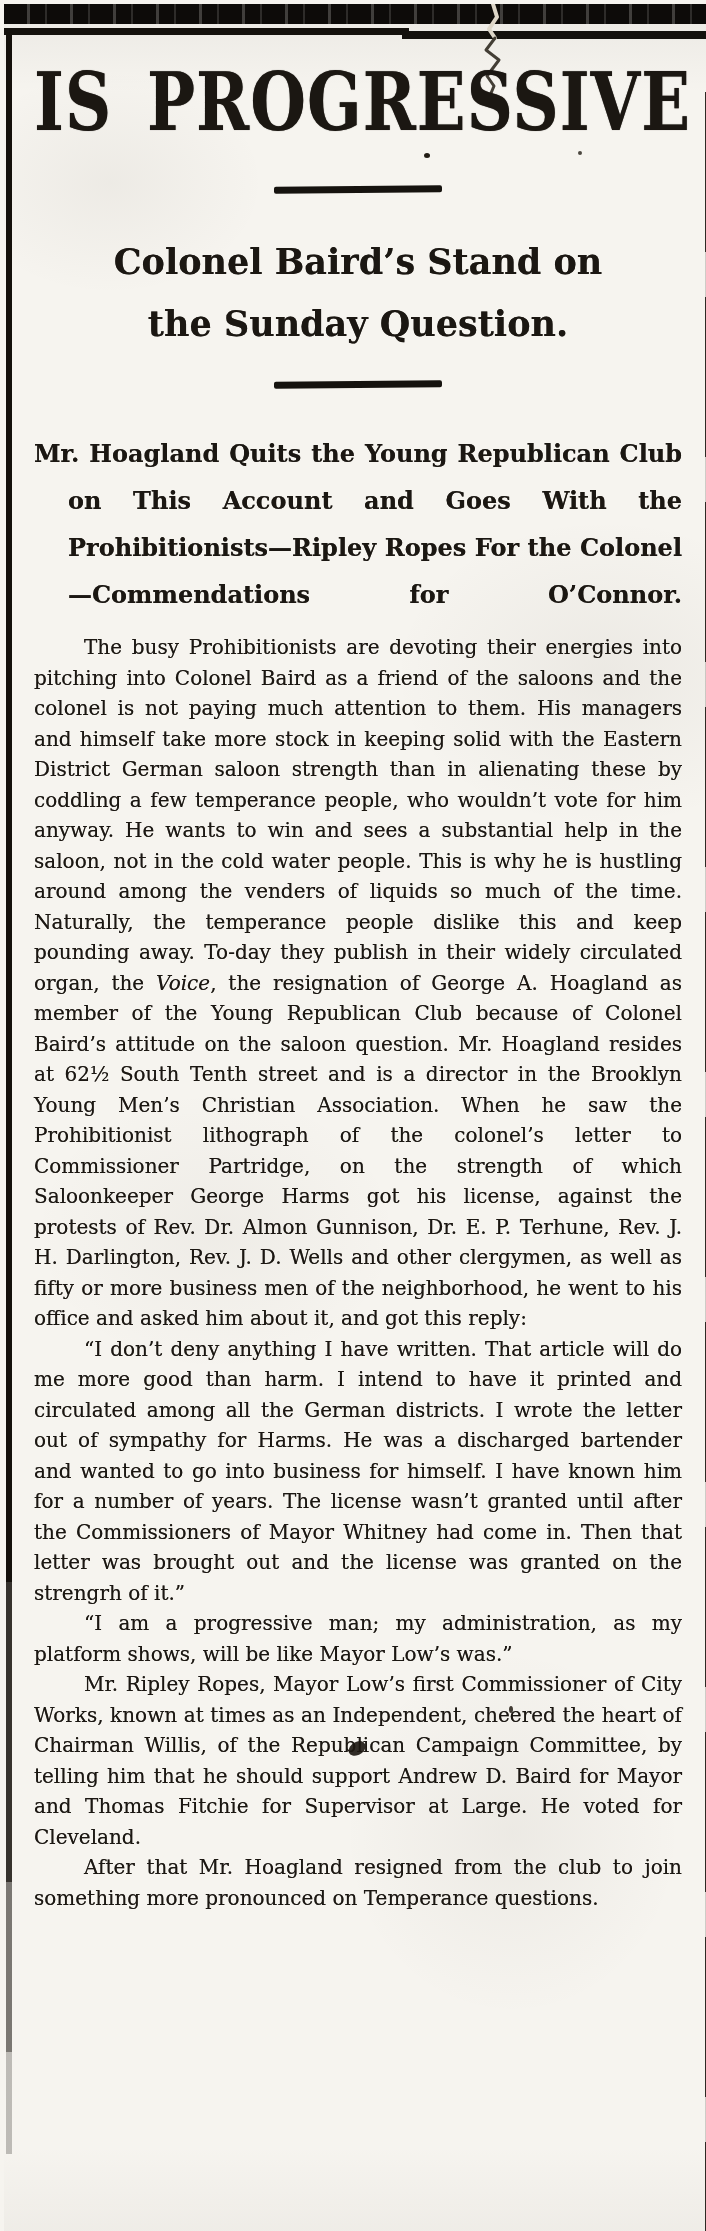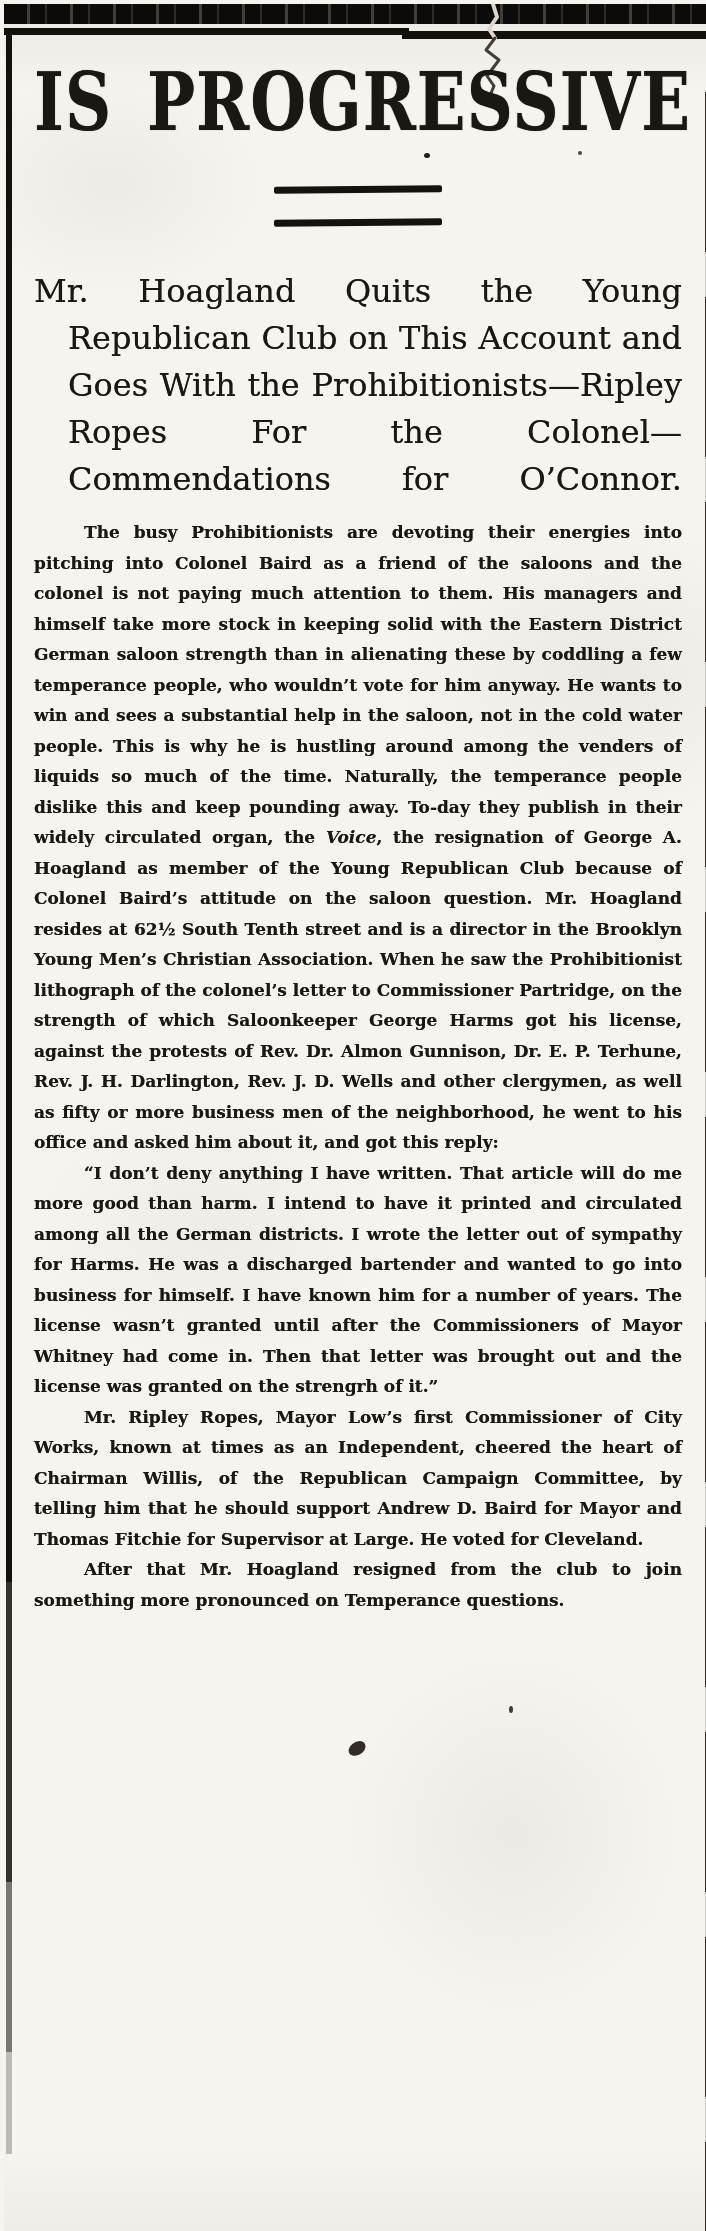--- a/index.html
+++ b/index.html
@@ -67,32 +67,31 @@
   .divider-2 { margin-top:26px; }
 
   h2.subhead {
     margin:38px auto 0; max-width:560px;
     text-align:center; font-size:35px; line-height:62px; font-weight:bold;
     text-shadow:0 0 .6px rgba(20,16,12,.7);
   }
 
   p.deck {
     margin:42px 0 0;
-    font-size:32px; line-height:47px; font-weight:normal;
+    font-size:24px; line-height:47px; font-weight:bold;
     text-align:justify; text-align-last:justify;
     padding-left:34px; text-indent:-34px;
     text-shadow:0 0 .6px rgba(20,16,12,.7);
   }
 
   .article-body { margin-top:14px; }
   .body-para {
-    margin:0; font-size:17px; line-height:30.5px;
+    margin:0; font-size:20px; line-height:30.5px;
     text-align:justify; text-indent:50px;
     text-shadow:0 0 .55px rgba(20,16,12,.65);
-    font-weight:bold;
   }
   .body-para em { font-style:italic; }
 
   
   .speck { position:absolute; background:#221c14; border-radius:50%; }
   .speck-a { left:420px; top:149px; width:6px; height:5px; }
   .speck-b { left:574px; top:147px; width:4px; height:4px; opacity:.8; }
   .speck-c { left:505px; top:1702px; width:4px; height:7px; opacity:.85; }
   .ink-blot {
     position:absolute; left:344px; top:1738px; width:18px; height:13px;
@@ -115,28 +114,30 @@
   </svg>
 
   <div class="left-rule"></div>
   <div class="right-rule"></div>
 
   <article>
     <h1 class="headline">IS PROGRESSIVE</h1>
 
     <div class="divider divider-1"></div>
 
+    <h2 class="subhead">Colonel Baird’s Stand on the Sunday Question.</h2>
 
     <div class="divider divider-2"></div>
 
     <p class="deck">Mr. Hoagland Quits the Young Republican Club on This Account and Goes With the Prohibitionists—Ripley Ropes For the Colonel—Commendations for O’Connor.</p>
 
     <div class="article-body">
         <p class="body-para"><span>The busy Prohibitionists are devoting their energies into pitching into Colonel Baird as a friend of the saloons and the colonel is not paying much attention to them.  His managers and himself take more stock in keeping solid with the Eastern District German saloon strength than in alienating these by coddling a few temperance people, who wouldn’t vote for him anyway.  He wants to win and sees a substantial help in the saloon, not in the cold water people.  This is why he is hustling around among the venders of liquids so much of the time.  Naturally, the temperance people dislike this and keep pounding away.  To-day they publish in their widely circulated organ, the </span><em>Voice</em><span>, the resignation of George A. Hoagland as member of the Young Republican Club because of Colonel Baird’s attitude on the saloon question.  Mr. Hoagland resides at 62½ South Tenth street and is a director in the Brooklyn Young Men’s Christian Association. When he saw the Prohibitionist lithograph of the colonel’s letter to Commissioner Partridge, on the strength of which Saloonkeeper George Harms got his license, against the protests of Rev. Dr. Almon Gunnison, Dr. E. P. Terhune, Rev. J. H. Darlington, Rev. J. D. Wells and other clergymen, as well as fifty or more business men of the neighborhood, he went to his office and asked him about it, and got this reply:</span></p>
         <p class="body-para"><span>“I don’t deny anything I have written.  That article will do me more good than harm.  I intend to have it printed and circulated among all the German districts.  I wrote the letter out of sympathy for Harms.  He was a discharged bartender and wanted to go into business for himself.  I have known him for a number of years.  The license wasn’t granted until after the Commissioners of Mayor Whitney had come in.  Then that letter was brought out and the license was granted on the strengrh of it.”</span></p>
+        <p class="body-para"><span>“I am a progressive man; my administration, as my platform shows, will be like Mayor Low’s was.”</span></p>
         <p class="body-para"><span>Mr. Ripley Ropes, Mayor Low’s first Commissioner of City Works, known at times as an Independent, cheered the heart of Chairman Willis, of the Republican Campaign Committee, by telling him that he should support Andrew D. Baird for Mayor and Thomas Fitchie for Supervisor at Large.  He voted for Cleveland.</span></p>
         <p class="body-para"><span>After that Mr. Hoagland resigned from the club to join something more pronounced on Temperance questions.</span></p>
       </div>
   </article>
 
   <div class="speck speck-a"></div>
   <div class="speck speck-b"></div>
   <div class="speck speck-c"></div>
   <div class="ink-blot"></div>
 

